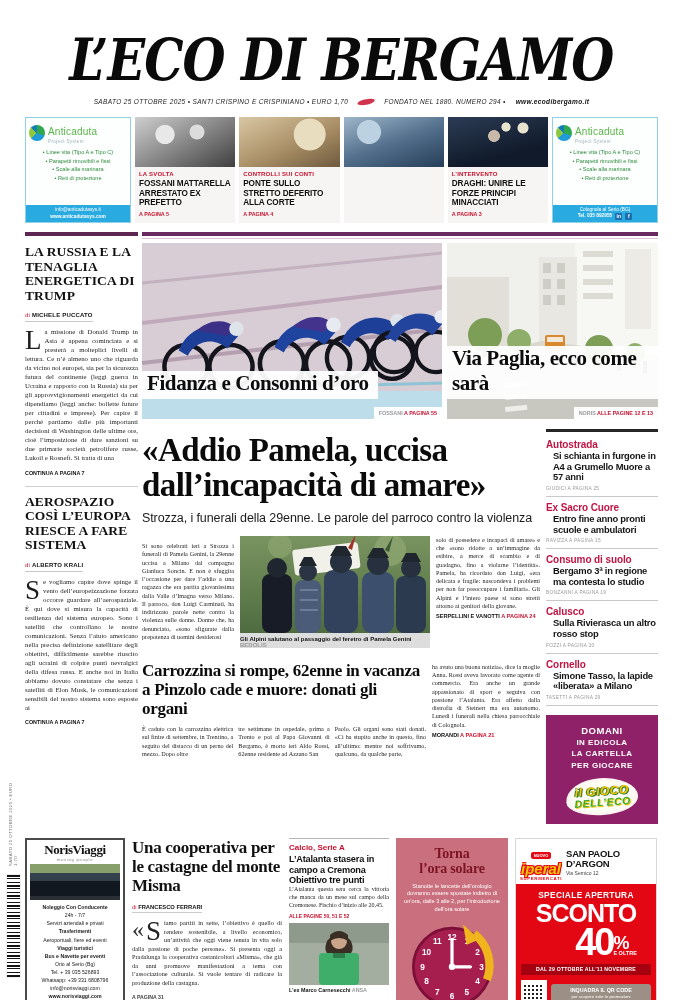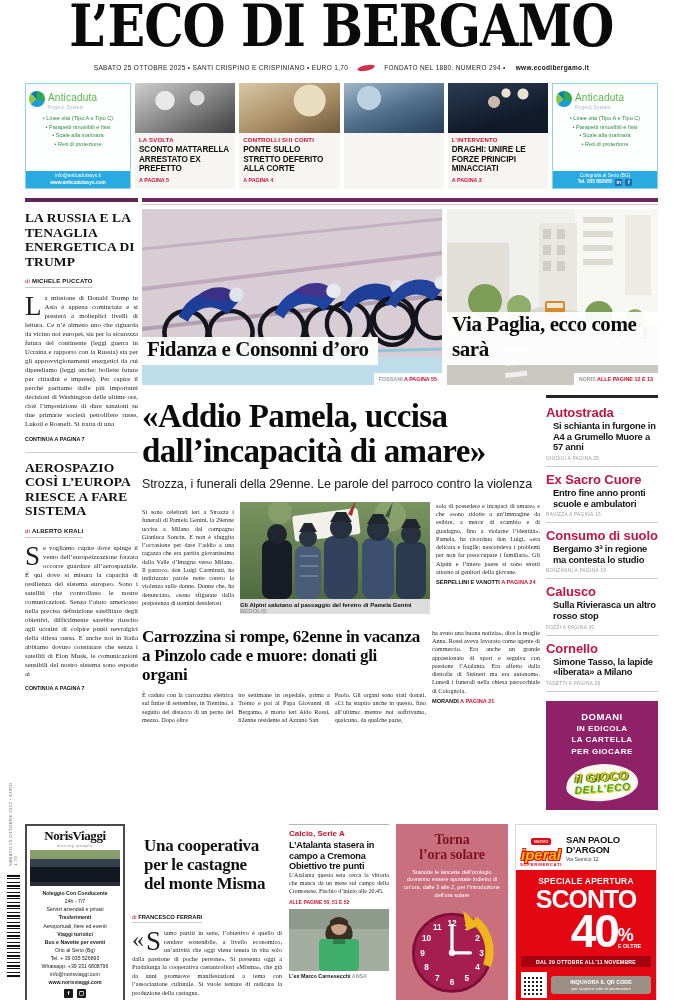--- a/index.html
+++ b/index.html
@@ -2,21 +2,21 @@
 <html lang="it"><head>
 <meta charset="utf-8">
 <style>
   html,body{margin:0;padding:0;background:#e9e9e9;}
   .page{position:relative;width:682px;height:1000px;background:#fff;overflow:hidden;
         font-family:"Liberation Sans",sans-serif;color:#111;margin:0 auto;box-sizing:border-box;}
   .content{position:absolute;left:25px;top:0;width:633px;}
   *{box-sizing:border-box;}
 
   
-  .masthead{text-align:center;}
+  .masthead{text-align:center;padding-top:34px;font-style:italic;}
   .mast-title{font-family:"DejaVu Serif","Liberation Serif",serif;font-weight:700;font-size:52px;
               line-height:1;margin:0;display:inline-block;transform:scaleY(1.12) scaleX(.95);
               letter-spacing:-1px;color:#0a0a0a;}
   .dateline{margin-top:12px;font-size:6.5px;letter-spacing:.35px;color:#222;
             display:flex;justify-content:center;align-items:center;gap:10px;}
   .dateline .site{font-weight:700;color:#111;text-decoration:none;}
   .stamp{width:16px;height:6px;background:#c8102e;border-radius:60% 40% 55% 45%;
          transform:skewX(-25deg) rotate(-6deg);opacity:.85;}
 
   
@@ -106,21 +106,21 @@
   .row-c-left{width:284px;flex:none;}
   .sec-hl{font-family:"Liberation Serif",serif;font-weight:700;font-size:17px;line-height:1.12;
           letter-spacing:-.3px;margin:0;color:#0b0b0b;}
   .sec-cols{display:flex;gap:5px;margin-top:7px;}
   .sec-cols .news-col{flex:1;min-width:0;}
   .row-c-right{flex:1;min-width:0;padding-top:2px;}
 
   
   .briefs{width:112px;flex:none;border-top:3px solid #262626;padding-top:2px;}
   .brief{padding:5px 0 5px;border-bottom:1px solid #c9c9c9;}
-  .brief-kicker{color:#c01543;font-size:13px;font-weight:700;letter-spacing:-.1px;}
+  .brief-kicker{color:#c01543;font-size:10px;font-weight:700;letter-spacing:-.1px;}
   .brief-title{font-size:9.4px;font-weight:700;line-height:1.13;margin-top:1px;letter-spacing:-.25px;color:#151515;margin-left:7px;}
   .brief-credit{font-size:4.8px;color:#9a9a9a;margin-top:3px;letter-spacing:.3px;}
   .promo{background:#8e2168;margin-top:9px;padding:9px 5px 10px;text-align:center;color:#fff;}
   .promo-line{font-size:8px;font-weight:700;letter-spacing:.5px;line-height:1.4;}
   .promo-line.big{font-size:9.5px;}
   .promo-burst{display:inline-block;background:radial-gradient(#fffdf4 55%,#f2dfea 100%);
                border-radius:48% 52% 50% 50%/60% 55% 45% 40%;padding:7px 8px 6px;margin-top:7px;
                transform:rotate(-4deg);}
   .logo-l1{display:block;color:#f5c400;font-weight:700;font-style:italic;font-size:12px;
            text-shadow:1px 1px 0 #2f7d32,-1px 0 0 #2f7d32;letter-spacing:.5px;line-height:1;}
@@ -136,21 +136,21 @@
   .noris-ph{width:100%;height:36px;margin-top:2px;
             background:linear-gradient(180deg,#87a06b 0 24%,#33414d 24% 46%,#12181f 46% 88%,#2a2f36 88%);}
   .noris-lines{font-size:5.2px;line-height:1.55;margin-top:3px;color:#222;}
   .noris-lines .b{font-weight:700;}
   .noris-social{display:flex;gap:4px;margin-top:3px;}
   .soc-dark{width:9px;height:9px;background:#1a1a1a;color:#fff;font-size:6px;line-height:9px;
             text-align:center;font-weight:700;border-radius:1px;}
 
   .misma{width:150px;flex:none;padding-top:1px;}
   .misma-title{font-family:"Liberation Serif",serif;font-weight:700;font-size:17px;line-height:1.1;
-               letter-spacing:-.3px;margin:12px;}
+               letter-spacing:-.3px;margin:0;}
   .misma-byline{font-size:5.8px;font-weight:700;margin-top:7px;padding-bottom:2px;border-bottom:1px solid #ccc;
                 display:inline-block;}
   .misma-byline .di{color:#c8102e;font-weight:400;}
   .misma-body{font-family:"Liberation Serif",serif;font-size:6.3px;line-height:1.35;text-align:justify;
               color:#222;margin-top:6px;}
   .openq{float:left;font-family:"Liberation Serif",serif;font-size:24px;line-height:.9;padding-right:2px;color:#333;}
   .misma-page{font-size:5.2px;font-weight:700;margin-top:3px;color:#444;}
 
   .calcio{width:100px;flex:none;border-top:1px solid #b5b5b5;padding-top:4px;}
   .calcio-kicker{color:#c8102e;font-size:8px;font-weight:700;}
@@ -178,21 +178,21 @@
   .iperal-logo{font-size:15px;font-weight:700;font-style:italic;color:#f7c600;line-height:1;
                text-shadow:1px 1px 0 #e30613,-1px -1px 0 #e30613,1px -1px 0 #e30613,-1px 1px 0 #e30613;}
   .iperal-sub{font-size:4.4px;color:#e30613;font-weight:700;letter-spacing:.6px;}
   .iperal-loc{font-size:9.5px;font-weight:700;line-height:1.05;color:#111;letter-spacing:-.2px;}
   .iperal-addr{font-size:5px;color:#444;margin-top:1px;}
   .iperal-body{background:#e30613;color:#fff;flex:1;text-align:center;padding:6px 5px 5px;
                display:flex;flex-direction:column;}
   .ip-l1{font-size:8.4px;font-weight:700;letter-spacing:.3px;}
   .ip-sconto{font-size:25px;font-weight:700;letter-spacing:-1px;line-height:1;margin-top:1px;}
   .ip-40row{display:flex;justify-content:center;align-items:flex-end;line-height:.85;}
-  .ip-40{font-size:46px;font-weight:700;letter-spacing:-2px;margin-left:40px;}
+  .ip-40{font-size:38px;font-weight:700;letter-spacing:-2px;margin-left:40px;}
   .ip-pcol{display:flex;flex-direction:column;align-items:flex-start;padding-bottom:3px;}
   .ip-pct{font-size:18px;font-weight:700;}
   .ip-oltre{font-size:5.5px;font-weight:700;}
   .ip-dates{background:#a50010;font-size:5.2px;font-weight:700;padding:2.5px 2px;margin-top:5px;letter-spacing:.2px;}
   .ip-qr-row{display:flex;gap:4px;margin-top:5px;align-items:center;}
   .qr{width:26px;height:26px;flex:none;border:3px solid #fff;
       background:repeating-linear-gradient(0deg,#111 0 2px,#fff 2px 4px),
                  repeating-linear-gradient(90deg,#111 0 2px,#fff 2px 4px);
       background-blend-mode:screen;}
   .ip-btn{flex:1;background:#9b8f86;border-radius:3px;padding:3px 2px;}
@@ -247,21 +247,21 @@
         <div class="anti-foot">
           <div>info@anticadutasys.it</div>
           <div class="b">www.anticadutasys.com</div>
         </div>
       </div>
 
       <div class="teaser">
         <div class="ph ph-mattarella"></div>
         <div class="tx">
           <div class="kicker">LA SVOLTA</div>
-          <div class="t-title">SCONTO MATTARELLA ARRESTATO EX PREFETTO</div>
+          <div class="t-title">FOSSANI MATTARELLA ARRESTATO EX PREFETTO</div>
           <div class="t-page">A PAGINA 5</div>
         </div>
       </div>
 
       <div class="teaser">
         <div class="ph ph-ponte"></div>
         <div class="tx">
           <div class="kicker">CONTROLLI SUI CONTI</div>
           <div class="t-title">PONTE SULLO STRETTO DEFERITO ALLA CORTE</div>
           <div class="t-page">A PAGINA 4</div>

